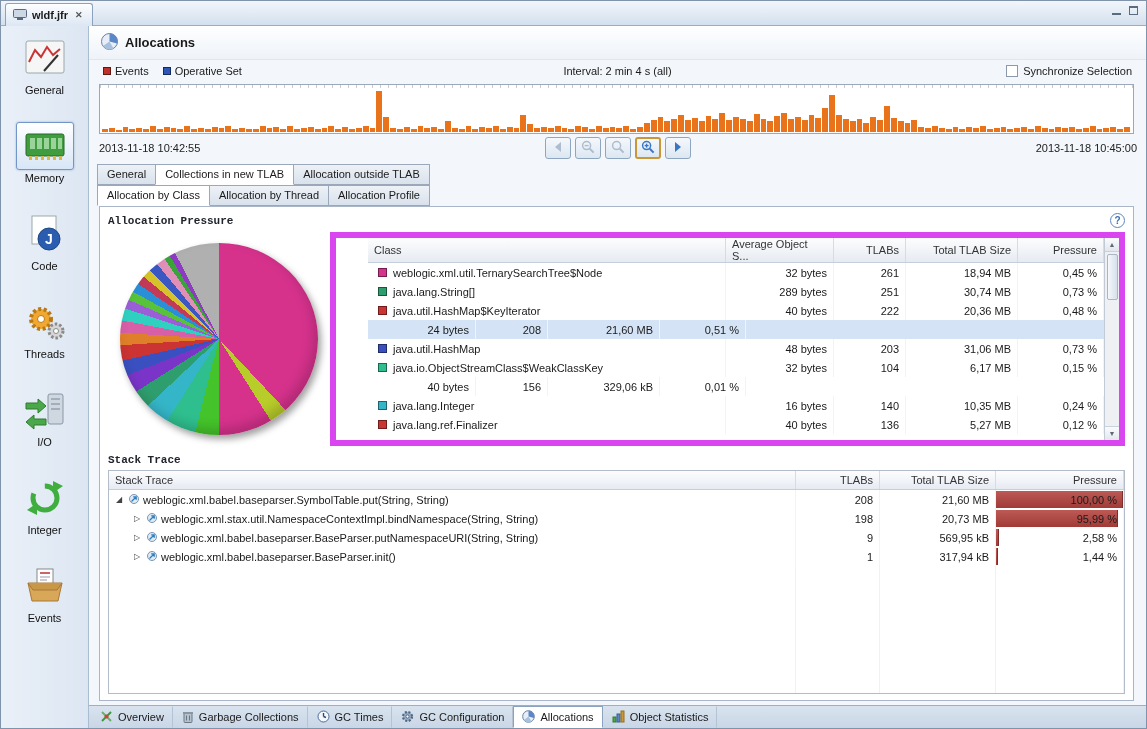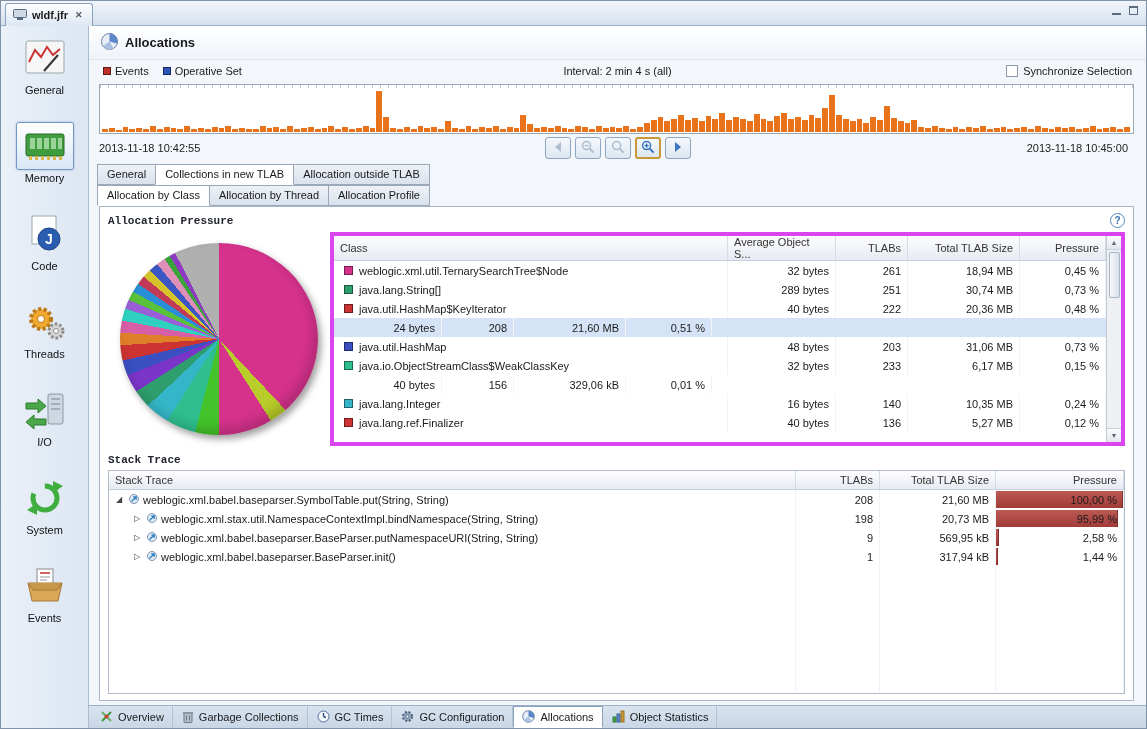--- a/index.html
+++ b/index.html
@@ -62,21 +62,21 @@
     margin:2px 12px 0 10px; height:50px; background:#fff; border:1px solid #9aa8b8;
     position:relative; padding:4px 2px 1px; cursor:crosshair;
   }
   .chart::before {
     content:""; position:absolute; top:0; left:0; right:0; height:3px;
     background:repeating-linear-gradient(90deg,#889 0 1px,transparent 1px 8px);
     opacity:.45;
   }
   .bars { display:flex; align-items:flex-end; gap:1px; height:100%; }
   .bar { flex:1; background:#e8731a; min-height:1px; }
-  .nav-row { flex:0 0 28px; display:flex; align-items:center; padding:0 18px 0 10px; position:relative; }
+  .nav-row { flex:0 0 28px; display:flex; align-items:center; padding:0 9px 0 10px; position:relative; }
   .ts { color:#222; }
   .ts.end { margin-left:auto; }
   .nav-buttons { position:absolute; left:0; right:0; display:flex; justify-content:center; gap:4px; }
   .nav-btn {
     width:26px; height:22px; border:1px solid #8fa6c0; border-radius:3px;
     background:linear-gradient(#f4f8fc,#dde7f1); display:flex; align-items:center; justify-content:center;
     cursor:pointer;
   }
   .nav-btn.disabled { cursor:default; }
   .nav-btn.focused { border:2px solid #c89838; }
@@ -101,21 +101,21 @@
     cursor:pointer;
   }
   .pressure-row { display:flex; margin-top:4px; height:214px; }
   .pie-wrap { flex:0 0 222px; display:flex; align-items:center; justify-content:center; }
   .pie {
     width:198px; height:192px; border-radius:50%;
     box-shadow:3px 4px 7px rgba(0,0,0,.38), inset -4px -6px 12px rgba(0,0,0,.18);
     cursor:pointer;
   }
   
-  .table-wrap { flex:1; display:flex; border:4px solid #d946ef; min-width:0; }
+  .table-wrap { flex:1; display:flex; border:6px solid #d946ef; min-width:0;padding-left:32px; }
   .table-main { flex:1; display:flex; flex-direction:column; min-width:0; overflow:hidden; }
   .thead {
     display:flex; flex:0 0 19px; align-items:center;
     background:linear-gradient(#fdfdfe,#e6ebf2); border-bottom:1px solid #c5cedb;
   }
   .th { padding:0 6px; border-right:1px solid #d5dce6; color:#333; height:100%; display:flex; align-items:center; cursor:pointer; }
   .th.num { justify-content:flex-end; }
   .tbody { flex:1; overflow:hidden; }
   .trow { display:flex; height:19px; align-items:center; cursor:default;text-align:right; }
   .trow.selected { background:#d4e4f6; }
@@ -249,21 +249,21 @@
           <div class="sb-label">I/O</div>
         </div>
         <div class="sb-item">
           <div class="sb-iconbox">
             <svg width="46" height="40">
               <circle cx="23" cy="20" r="12" fill="none" stroke="#3fae3f" stroke-width="5" stroke-dasharray="42,14"></circle>
               <polygon points="31,3 41,8 31,15" fill="#3fae3f"></polygon>
               <polygon points="15,37 5,32 15,25" fill="#3fae3f"></polygon>
             </svg>
           </div>
-          <div class="sb-label">System</div>
+          <div class="sb-label">Integer</div>
         </div>
         <div class="sb-item">
           <div class="sb-iconbox">
             <svg width="46" height="40">
               <rect x="15" y="3" width="16" height="15" fill="#fff" stroke="#888"></rect>
               <line x1="18" y1="7" x2="28" y2="7" stroke="#b33" stroke-width="1.5"></line>
               <line x1="18" y1="11" x2="28" y2="11" stroke="#99a"></line>
               <line x1="18" y1="14" x2="25" y2="14" stroke="#99a"></line>
               <path d="M6 17 L40 17 L36 35 L10 35 Z" fill="#d8a858" stroke="#a87838"></path>
               <path d="M6 17 L11 24 L35 24 L40 17" fill="#c89848" stroke="#a87838"></path>
@@ -575,21 +575,21 @@
                     <div class="td num col-tlabs">203</div>
                     <div class="td num col-size">31,06 MB</div>
                     <div class="td num col-press">0,73 %</div>
                   </div>
                   <div class="trow">
                     <div class="td col-class">
                       <span class="chip" style="background: rgb(47, 191, 143);"></span>
                       <span>java.io.ObjectStreamClass$WeakClassKey</span>
                     </div>
                     <div class="td num col-avg">32 bytes</div>
-                    <div class="td num col-tlabs">233</div>
+                    <div class="td num col-tlabs">104</div>
                     <div class="td num col-size">6,17 MB</div>
                     <div class="td num col-press">0,15 %</div>
                   </div>
                   <div class="trow">
                     <div class="td num col-avg">40 bytes</div>
                     <div class="td num col-tlabs">156</div>
                     <div class="td num col-size">329,06 kB</div>
                     <div class="td num col-press">0,01 %</div>
                   </div>
                   <div class="trow">

